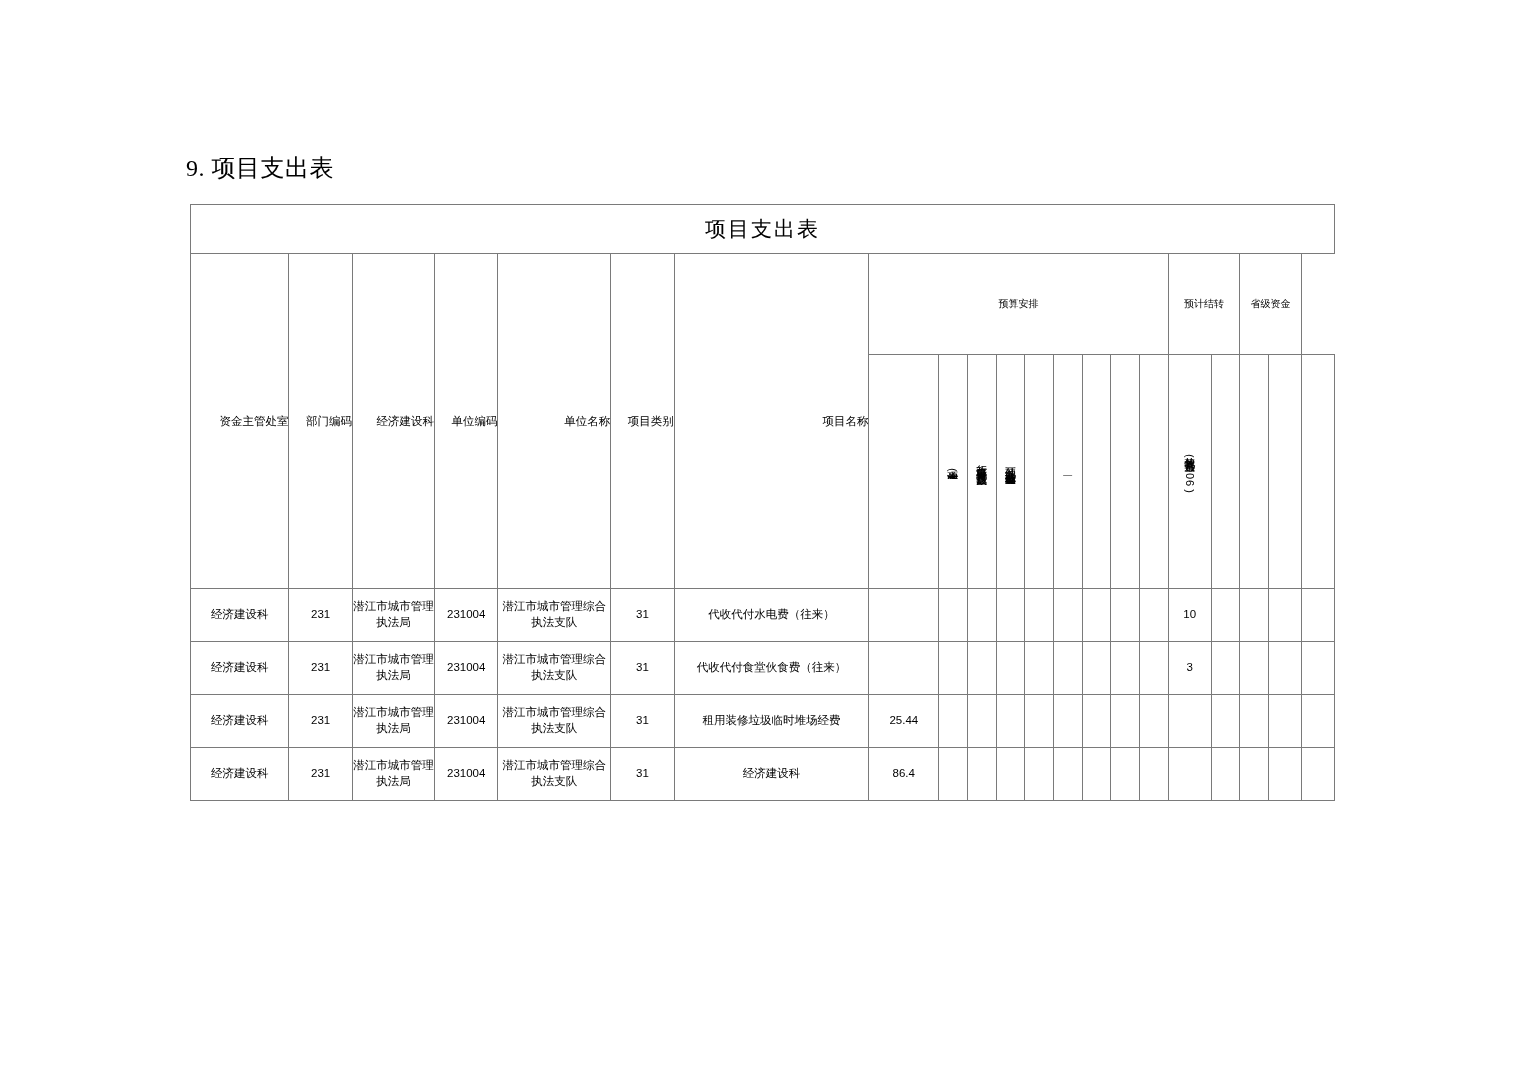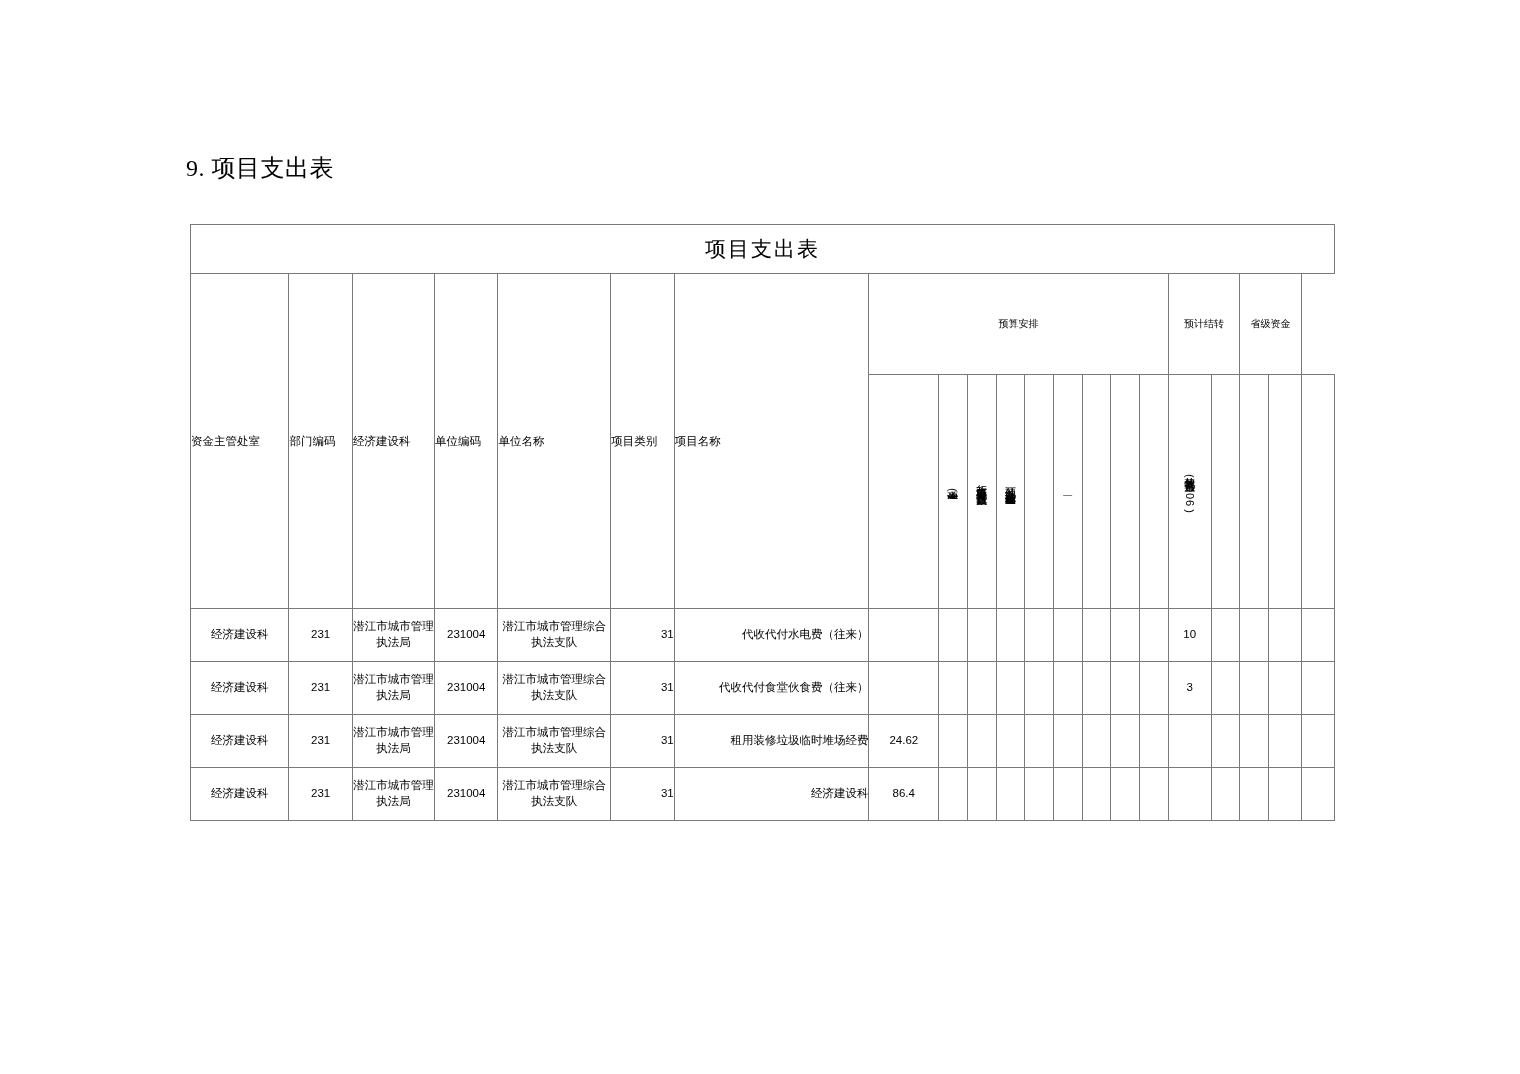--- a/index.html
+++ b/index.html
@@ -29,21 +29,20 @@
     font-size: 24px;
     font-family: "Liberation Serif", serif;
     letter-spacing: 0.5px;
     white-space: nowrap;
   }
   .table-wrap {
     position: absolute;
     left: 190px;
     top: 204px;
     width: 1145px;
-    margin-top: 20px;
   }
   table.main {
     border-collapse: collapse;
     table-layout: fixed;
     width: 1145px;
     font-size: 11px;
     font-family: "Liberation Sans", sans-serif;
   }
   table.main td, table.main th {
     border: 1px solid #7a7a7a;
@@ -60,21 +59,21 @@
   }
   .grp-cell {
     height: 100px;
     text-align: center;
     font-size: 10px;
     font-family: "Liberation Sans", sans-serif;
     vertical-align: middle;
   }
   .hdr-h {
     height: 333px;
-    text-align: left;
+    text-align: right;
     font-size: 11.5px;
     vertical-align: middle;
     line-height: 1.25;
   }
   .vtext {
     writing-mode: vertical-rl;
     text-orientation: mixed;
     display: inline-block;
     white-space: nowrap;
     line-height: 1.1;
@@ -93,21 +92,21 @@
     text-align: center;
     padding: 0 0 4px 0;
     height: 233px;
   }
   .body-row td {
     height: 52px;
     font-size: 11.5px;
     line-height: 1.35;
   }
   .c-center { text-align: center; }
-  .c-left { text-align: right; padding-left: 6px; }
+  .c-left { text-align: center; padding-left: 6px; }
   .c-right { text-align: center; padding-right: 6px; }
   .wrap2 { padding: 0 4px; }
 </style>
 </head>
 <body>
 
 <div class="page">
 
   <div class="doc-heading">9. 项目支出表</div>
 
@@ -221,21 +220,21 @@
             <td class="c-right"></td>
           </tr>
           <tr class="body-row">
             <td class="c-center">经济建设科</td>
             <td class="c-center">231</td>
             <td class="c-center wrap2">潜江市城市管理执法局</td>
             <td class="c-center">231004</td>
             <td class="c-center wrap2">潜江市城市管理综合执法支队</td>
             <td class="c-left">31</td>
             <td class="c-left">租用装修垃圾临时堆场经费</td>
-            <td class="c-right">24.62</td>
+            <td class="c-right">25.44</td>
             <td class="c-right"></td>
             <td class="c-right"></td>
             <td class="c-right"></td>
             <td class="c-right"></td>
             <td class="c-right"></td>
             <td class="c-right"></td>
             <td class="c-right"></td>
             <td class="c-right"></td>
             <td class="c-right"></td>
             <td class="c-right"></td>

